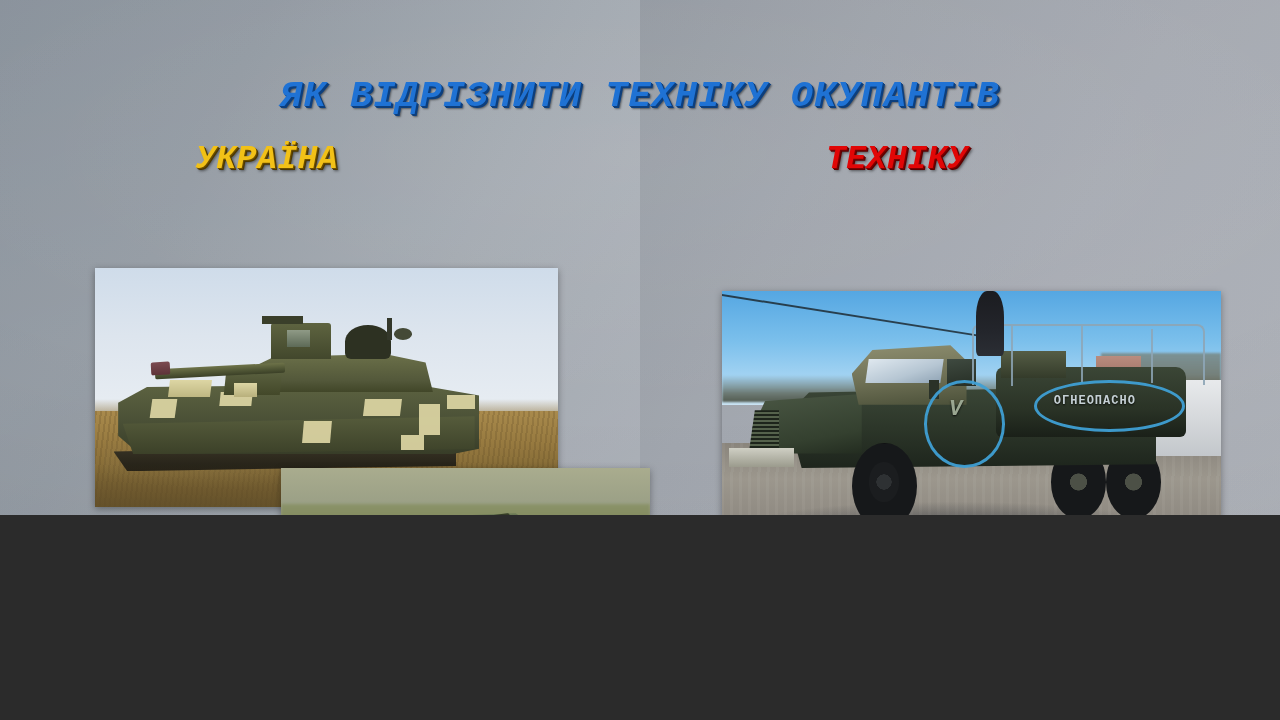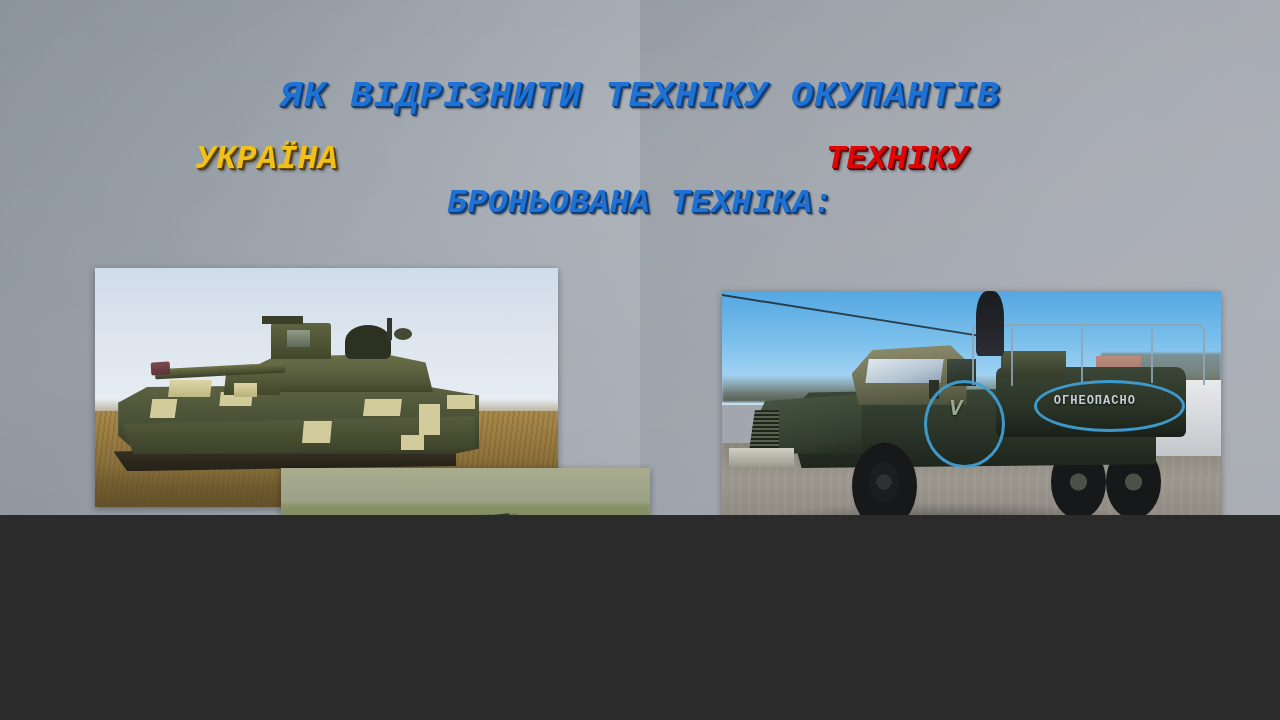--- a/index.html
+++ b/index.html
@@ -482,21 +482,20 @@
   <div id="split-left"></div>
   <div id="split-right"></div>
   <div id="vignette"></div>
 
   <h1 class="hdg" id="title">ЯК ВІДРІЗНИТИ ТЕХНІКУ ОКУПАНТІВ</h1>
 
   <div class="hdg" id="label-ukraine">УКРАЇНА</div>
 
   <div class="hdg" id="label-occupants">ТЕХНІКУ</div>
 
-  <h2 class="hdg" id="subtitle">БРОНЬОВАНА ТЕХНІКА:</h2>
 
   <figure class="photo" id="photo-tank">
     <div class="scene">
       <div class="lay tk-sky"></div>
       <div class="lay tk-treeline"></div>
       <div class="lay tk-tree-r"></div>
       <div class="lay tk-field"></div>
       <div class="lay tk-dust"></div>
       <div class="lay tk-track"></div>
       <div class="lay tk-hull"></div>

